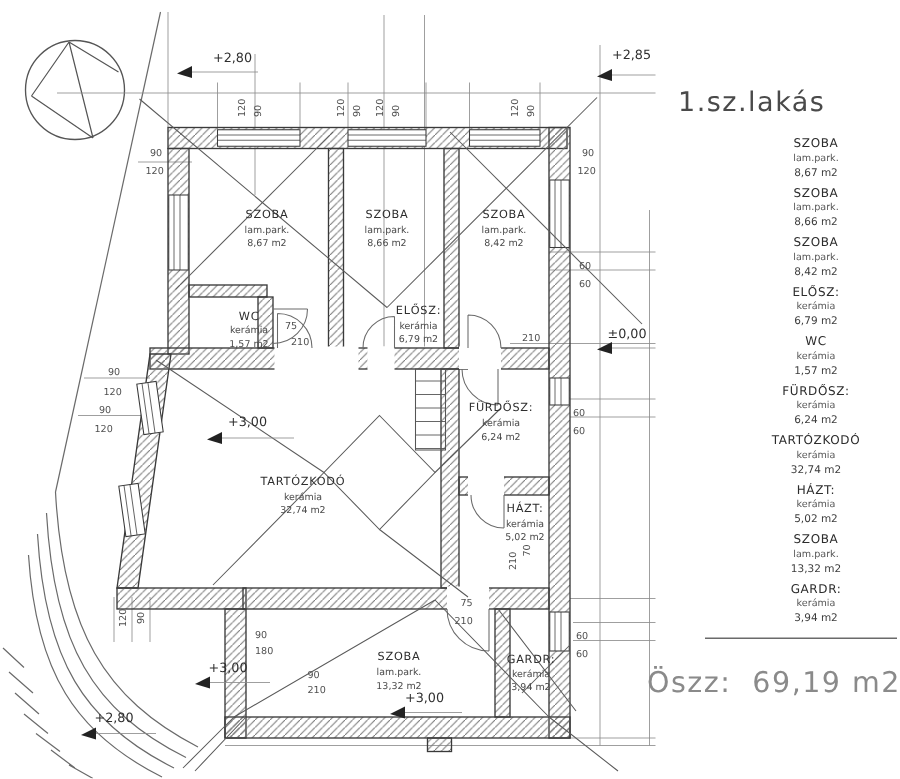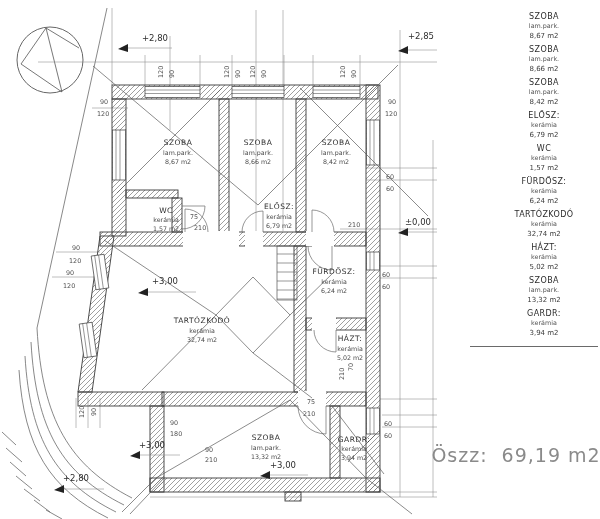--- a/index.html
+++ b/index.html
@@ -295,20 +295,21 @@
     <text class="dimt" x="96" y="416" transform="rotate(-90 96 416)">90</text>
     <text class="dimt" x="170" y="425">90</text>
     <text class="dimt" x="170" y="436">180</text>
     <text class="dimt" x="205" y="452">90</text>
     <text class="dimt" x="205" y="462">210</text>
     <text class="dimt" x="348" y="227">210</text>
   </g>
 </svg>
 
 <div id="legend">
+  <div id="title">1.sz.lakás</div>
   <div id="items">
     <div class="li">
       <div class="nm">SZOBA</div>
       <div class="mt">lam.park.</div>
       <div class="ar">8,67  m2</div>
     </div>
     <div class="li">
       <div class="nm">SZOBA</div>
       <div class="mt">lam.park.</div>
       <div class="ar">8,66  m2</div>

